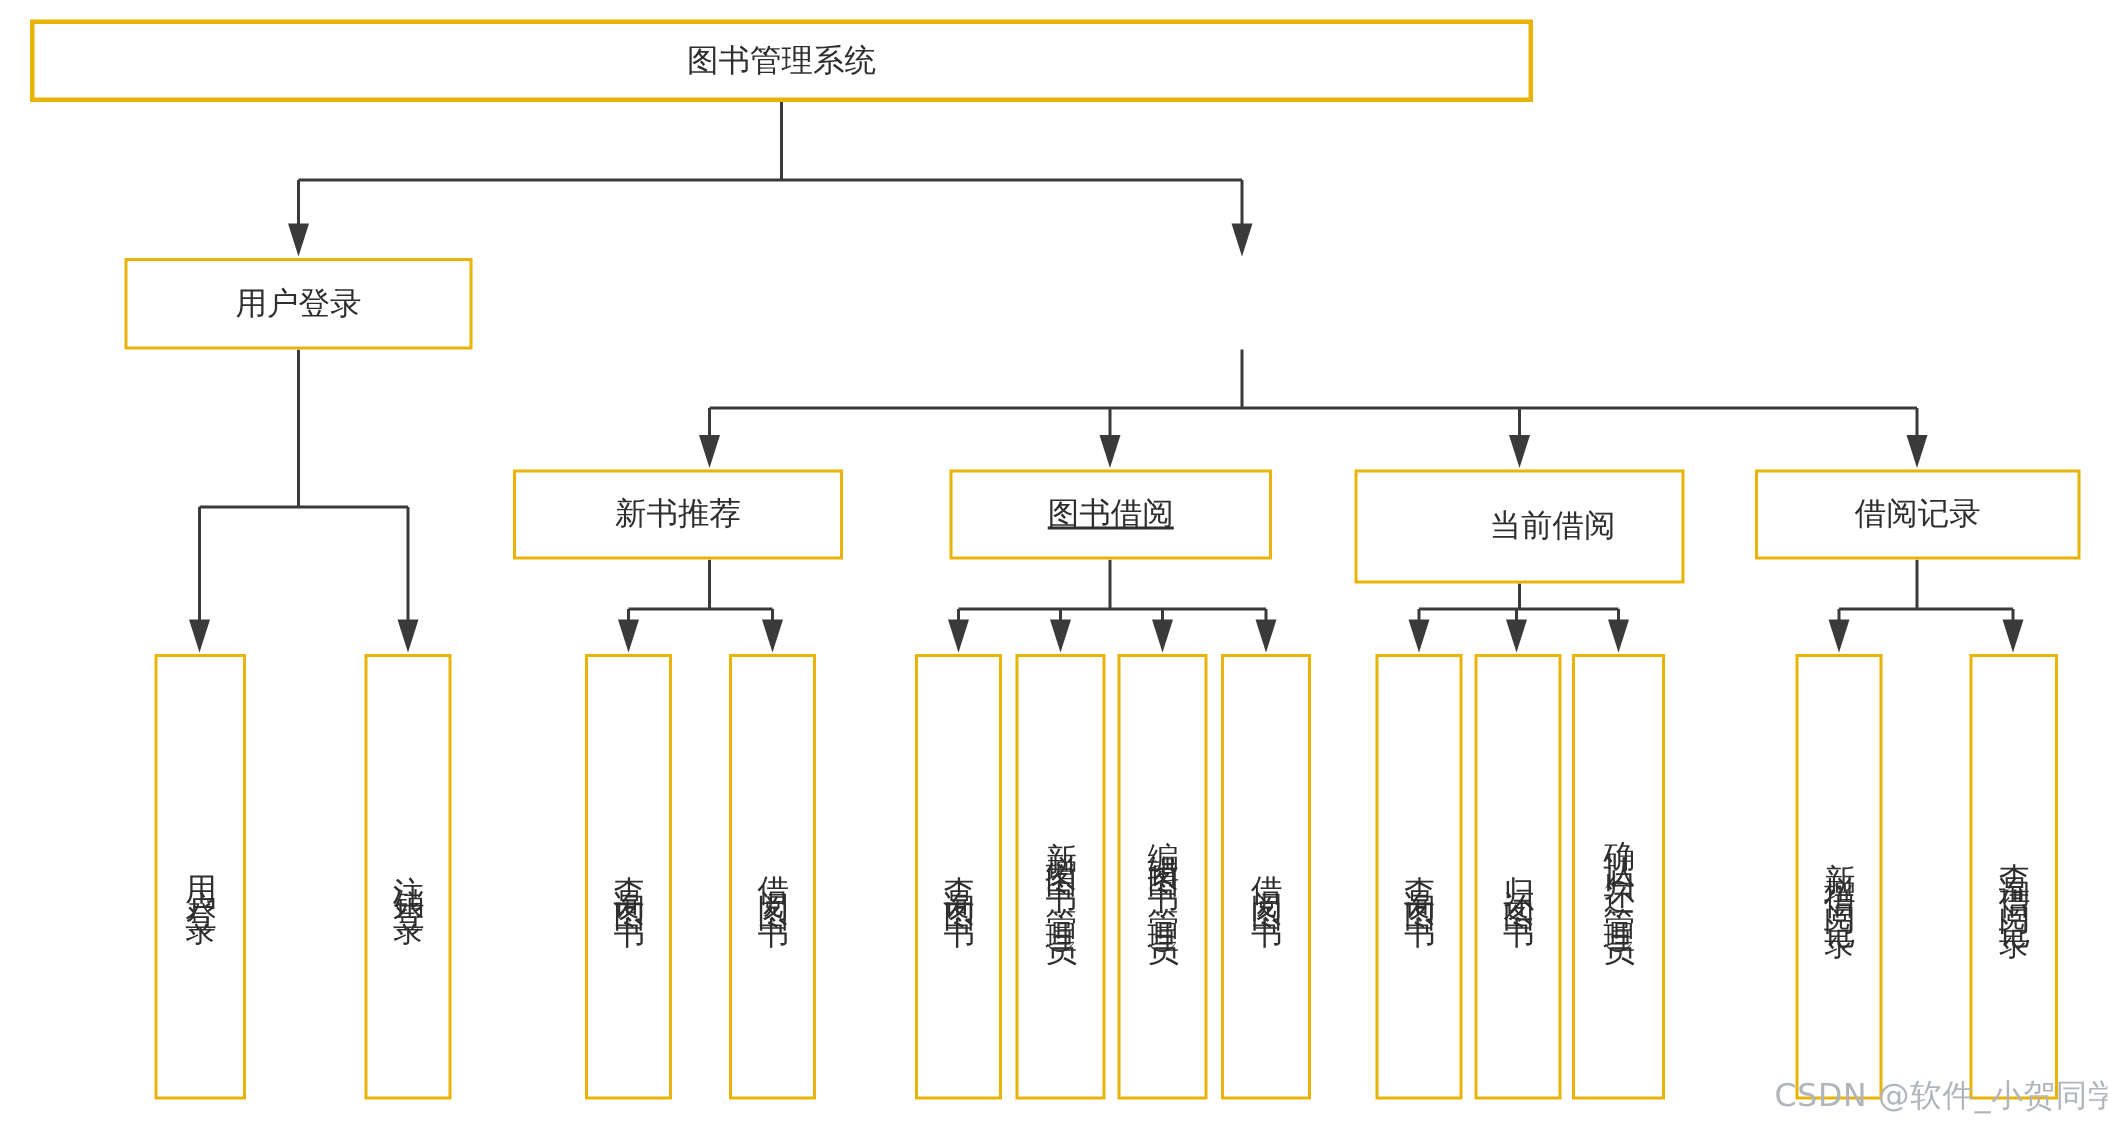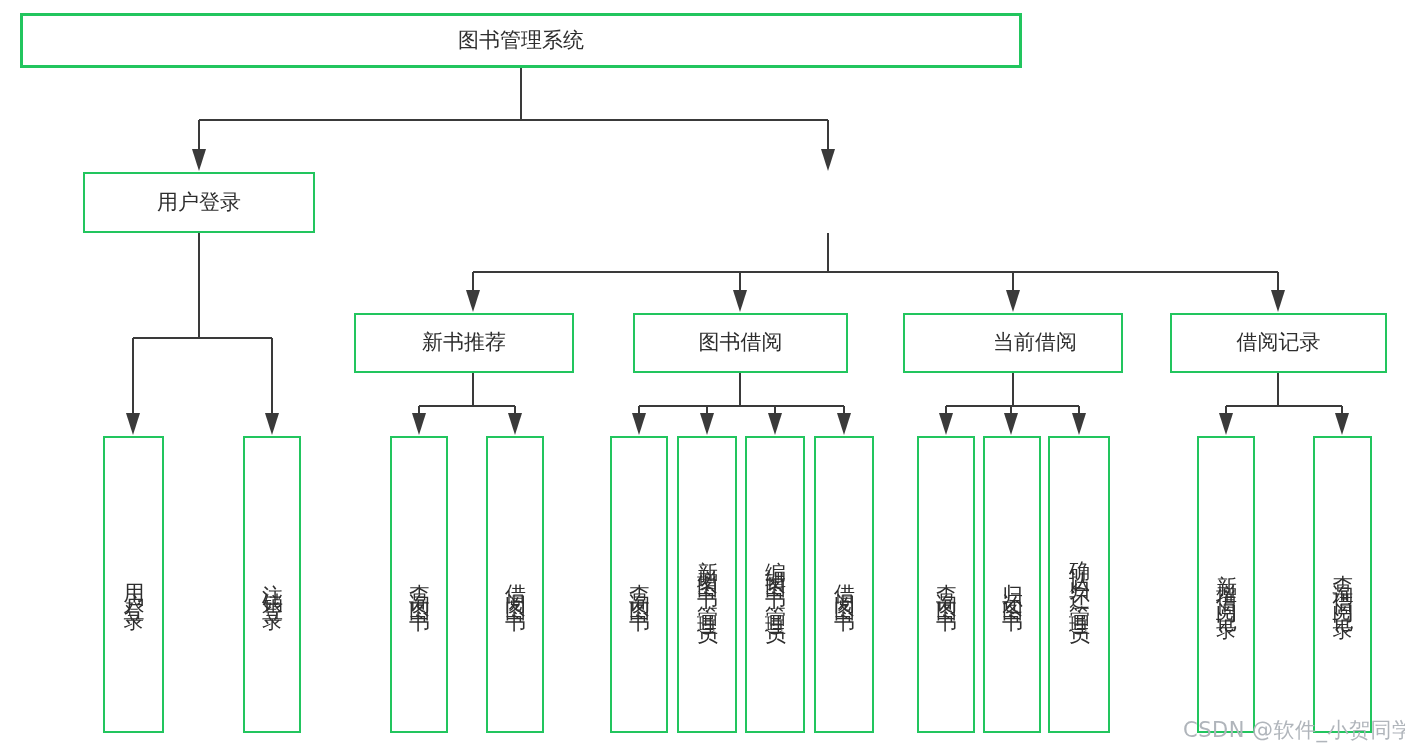--- a/index.html
+++ b/index.html
@@ -7,21 +7,21 @@
     position:relative;
     width:1405px;height:747px;
     background:#ffffff;
     overflow:hidden;
     font-family:"DejaVu Sans","Liberation Sans",sans-serif;
   }
   .connectors{position:absolute;left:0;top:0;}
   .node{
     position:absolute;
     box-sizing:border-box;
-    border:2px solid #22c55e;
+    border:2px solid #eab308;
     background:#ffffff;
     display:flex;
     align-items:center;
     justify-content:center;
     font-size:21px;
     color:#2e2e2e;
     text-align:center;
     line-height:1.2;
   }
   .root{border-width:3px;}
@@ -101,23 +101,23 @@
       <polygon points="1072,413 1086,413 1079,435"></polygon>
       <polygon points="1219,413 1233,413 1226,435"></polygon>
       <polygon points="1335,413 1349,413 1342,435"></polygon>
     </g>
   </svg>
 
   <div class="node root" style="left:20px;top:13px;width:1002px;height:55px;">图书管理系统</div>
 
   <div class="node" style="left:83px;top:172px;width:232px;height:61px;">用户登录</div>
 
-  <div class="node" style="left:354px;top:313px;width:220px;height:60px;">新书推荐</div>
-  <div class="node" style="left:633px;top:313px;width:215px;height:60px;">图书借阅</div>
-  <div class="node" style="left:903px;top:313px;width:220px;height:60px;padding-left:44px;">当前借阅</div>
+  <div class="node" style="left:342px;top:313px;width:220px;height:60px;">新书推荐</div>
+  <div class="node" style="left:633px;top:313px;width:215px;height:60px;text-decoration:underline;">图书借阅</div>
+  <div class="node" style="left:903px;top:313px;width:220px;height:76px;padding-left:44px;">当前借阅</div>
   <div class="node" style="left:1170px;top:313px;width:217px;height:60px;">借阅记录</div>
 
   <div class="node v" style="left:103px;top:436px;width:61px;height:297px;">用户登录</div>
   <div class="node v" style="left:243px;top:436px;width:58px;height:297px;">注销登录</div>
 
   <div class="node v" style="left:390px;top:436px;width:58px;height:297px;">查询图书</div>
   <div class="node v" style="left:486px;top:436px;width:58px;height:297px;">借阅图书</div>
 
   <div class="node v" style="left:610px;top:436px;width:58px;height:297px;">查询图书</div>
   <div class="node v" style="left:677px;top:436px;width:60px;height:297px;">新增图书（管理员）</div>

